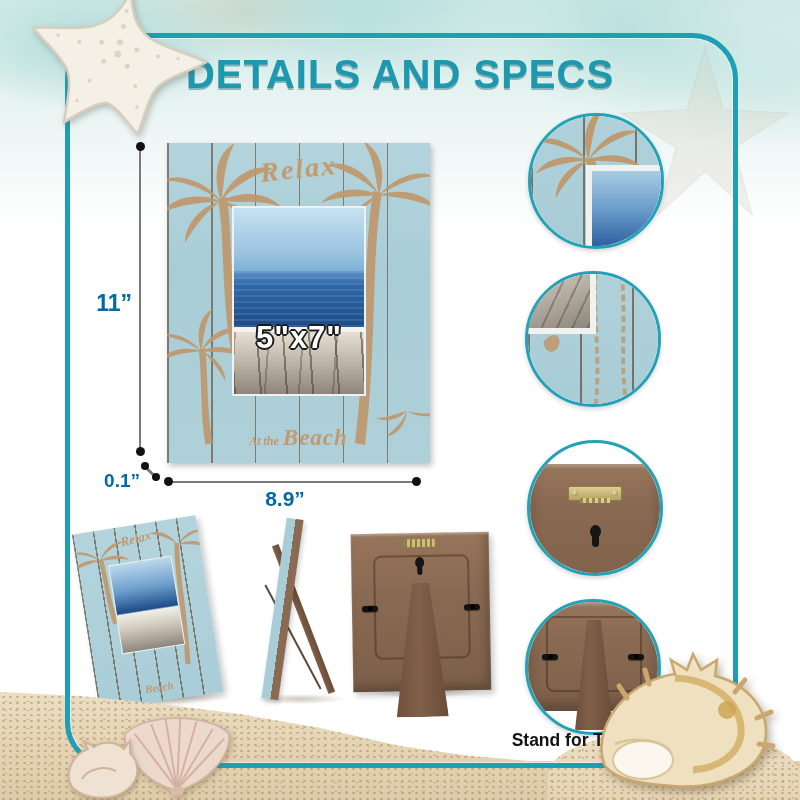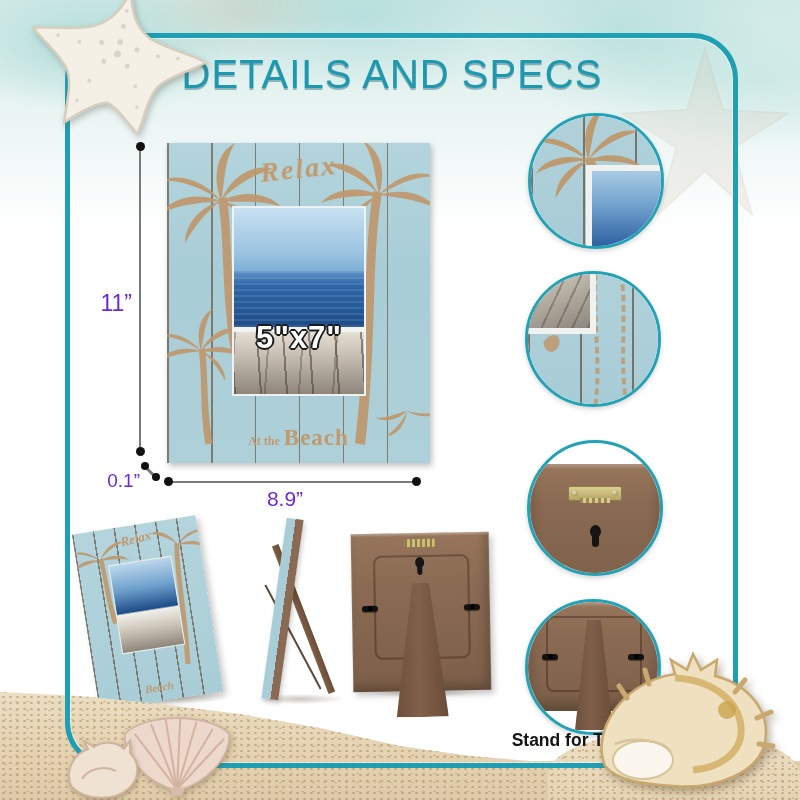--- a/index.html
+++ b/index.html
@@ -16,35 +16,35 @@
       radial-gradient(240px 100px at 95% 30%, rgba(170,220,214,.4), transparent 70%),
       radial-gradient(150px 70px  at 30% 4%,  rgba(215,190,160,.35), transparent 70%),
       linear-gradient(180deg, #cfe9e6 0%, #e6f3f1 35%, #ffffff 85%);}
   .watermark-star{left:615px;top:40px;width:180px;height:190px;opacity:.28;z-index:1;}
 
   
   .page-border{left:65px;top:33px;width:663px;height:725px;border:5px solid #1f9fb4;
     border-radius:46px;z-index:6;box-shadow:inset 0 0 0 1px rgba(255,255,255,.6);}
 
   
-  .title{left:92px;top:52px;width:600px;text-align:center;z-index:7;
-    font-size:40px;font-weight:normal;letter-spacing:1px;color:#1e98ae;
+  .title{left:100px;top:52px;width:600px;text-align:center;z-index:7;
+    font-size:40px;font-weight:bold;letter-spacing:1px;color:#1e98ae;
     text-shadow:0 2px 0 rgba(12,86,100,.4);}
 
   
   .main-frame{left:167px;top:143px;width:263px;height:320px;z-index:4;
     background:
       repeating-linear-gradient(90deg, rgba(72,40,14,.5) 0 1.5px, transparent 1.5px 44px),
       linear-gradient(180deg,#b3d4dc 0%, #a9cdd7 40%, #aed0d8 100%);
     box-shadow:2px 3px 6px rgba(0,0,0,.25);}
   .relax-text{left:0;top:10px;width:100%;text-align:center;
     font-family:"Liberation Serif",serif;font-style:italic;font-weight:bold;
     font-size:28px;color:#c09a6e;transform:rotate(-6deg);letter-spacing:2px;}
   .beach-text{left:0;bottom:12px;width:100%;text-align:center;color:#c09a6e;
-    font-family:"Liberation Serif",serif;font-weight:bold;}
+    font-family:"Liberation Serif",serif;font-style:italic;font-weight:bold;}
   .beach-text .small{font-size:12px;}
   .beach-text .big{font-size:23px;letter-spacing:1px;}
   .palms-svg{left:0;top:0;width:263px;height:320px;}
 
   .photo{left:65px;top:63px;width:130px;height:186px;border:2px solid #eef2f2;box-shadow:inset 0 0 3px rgba(0,0,0,.35);}
   .photo .sky{position:absolute;left:0;top:0;width:100%;height:34%;
     background:linear-gradient(180deg,#c7e1f1 0%,#9cc4e0 70%,#7fb0d6 100%);}
   .photo .ocean{position:absolute;left:0;top:34%;width:100%;height:30%;
     background:
       repeating-linear-gradient(180deg, rgba(255,255,255,.10) 0 2px, transparent 2px 6px),
@@ -57,21 +57,21 @@
       linear-gradient(180deg,#e6dfd4 0%, #b7afa3 55%, #8e867b 100%);}
   .size-label{position:absolute;left:0;top:60%;width:100%;text-align:center;
     font-size:31px;font-weight:bold;color:#fff;letter-spacing:1px;
     text-shadow:-2px 0 #1a1a1a,2px 0 #1a1a1a,0 -2px #1a1a1a,0 2px #1a1a1a,
       -1px -1px #1a1a1a,1px 1px #1a1a1a,-1px 1px #1a1a1a,1px -1px #1a1a1a;}
 
   
   .dim{z-index:5;}
   .dim-line{background:#7a7a7a;}
   .dim-dot{width:9px;height:9px;border-radius:50%;background:#111;}
-  .dim-label{color:#6d28d9;font-weight:normal;}
+  .dim-label{color:#0369a1;font-weight:bold;}
 
   
   .feature-circle{border-radius:50%;border:3px solid #22a2b6;overflow:hidden;z-index:4;
     background:#fff;box-shadow:0 2px 5px rgba(0,0,0,.18);}
   .feature-caption{z-index:5;text-align:center;font-size:17.5px;font-weight:bold;color:#141414;}
   .wood-bg{position:absolute;inset:0;
     background:
       repeating-linear-gradient(90deg, rgba(72,40,14,.55) 0 2px, transparent 2px 52px),
       linear-gradient(180deg,#b0d1da 0%, #a8ccd6 100%);}
   .photo-corner{position:absolute;right:-6px;bottom:-6px;width:58%;height:62%;

